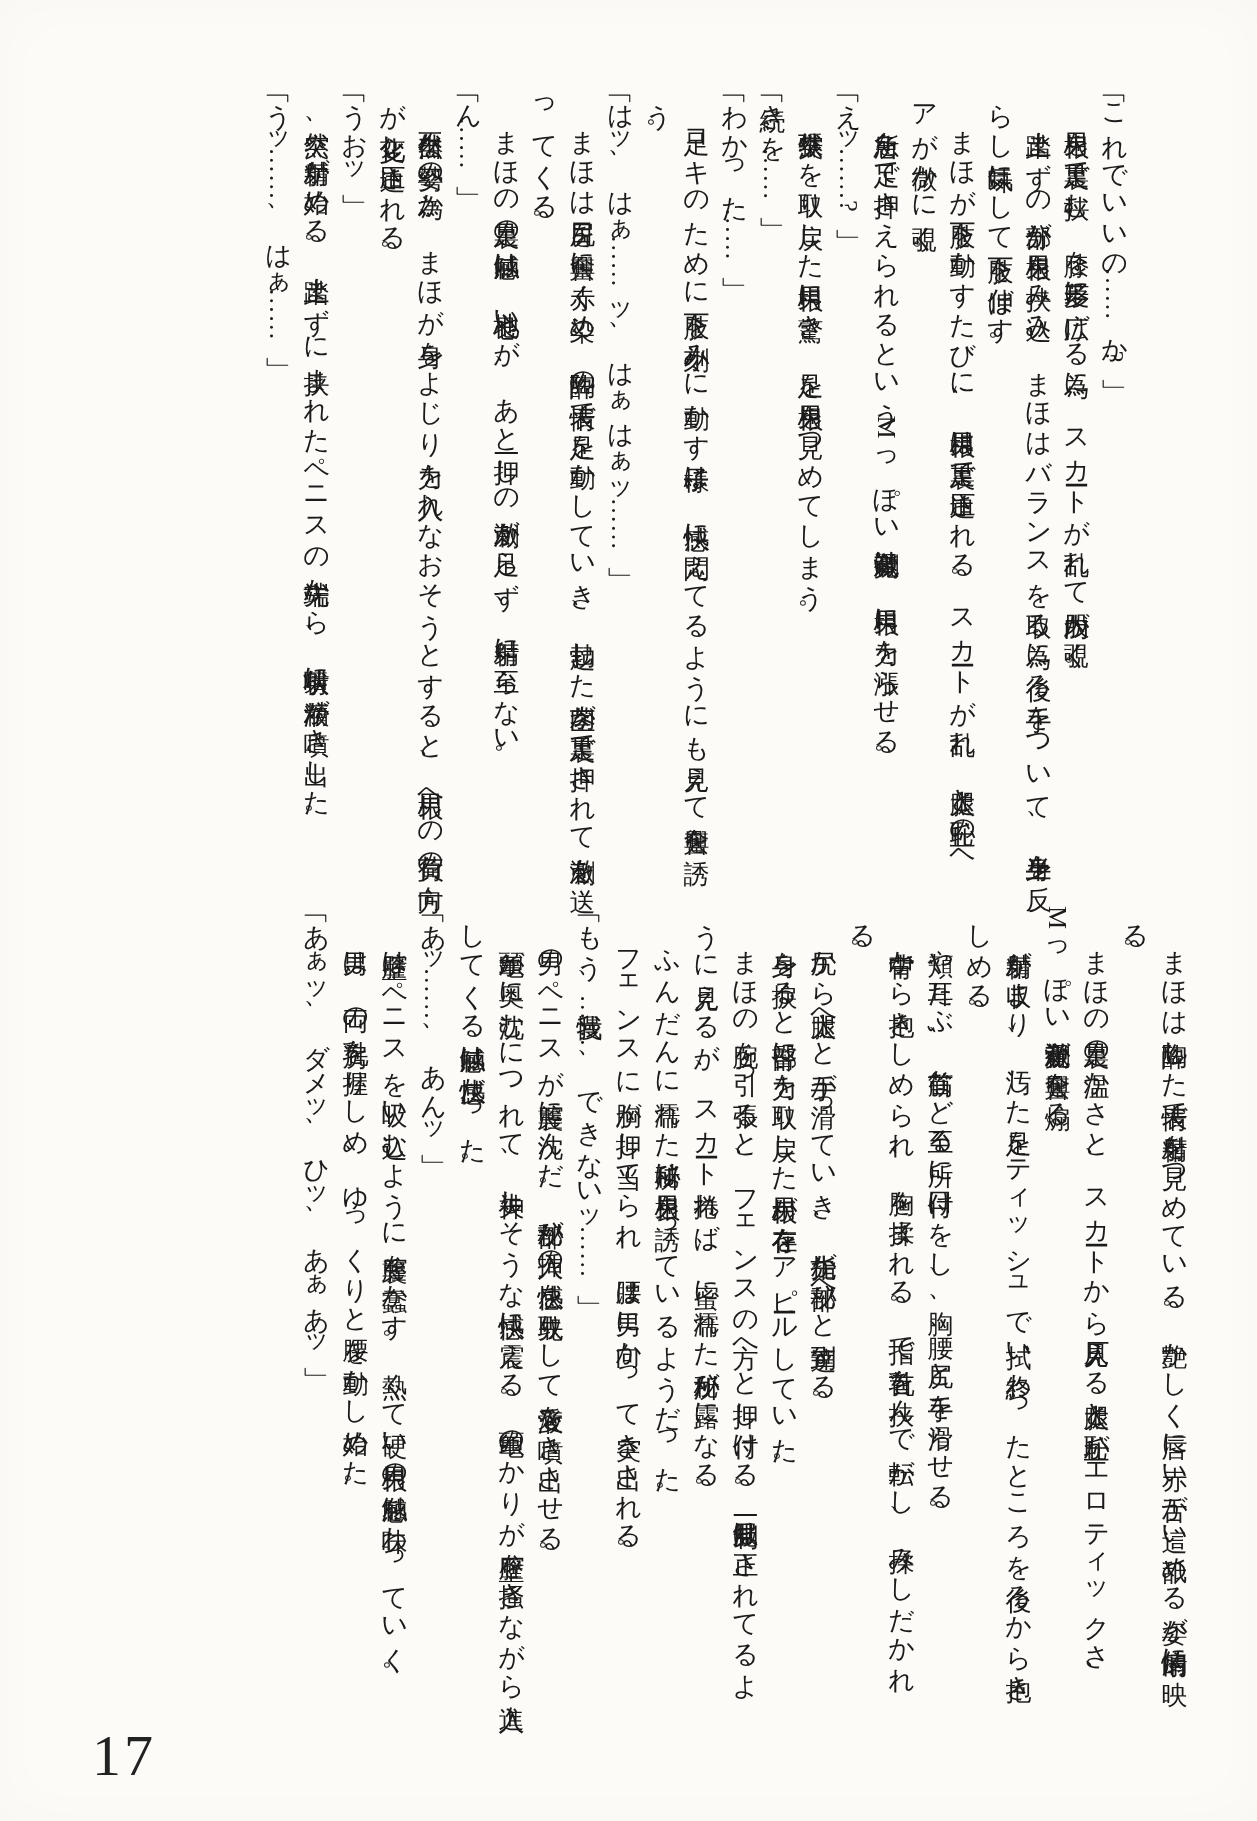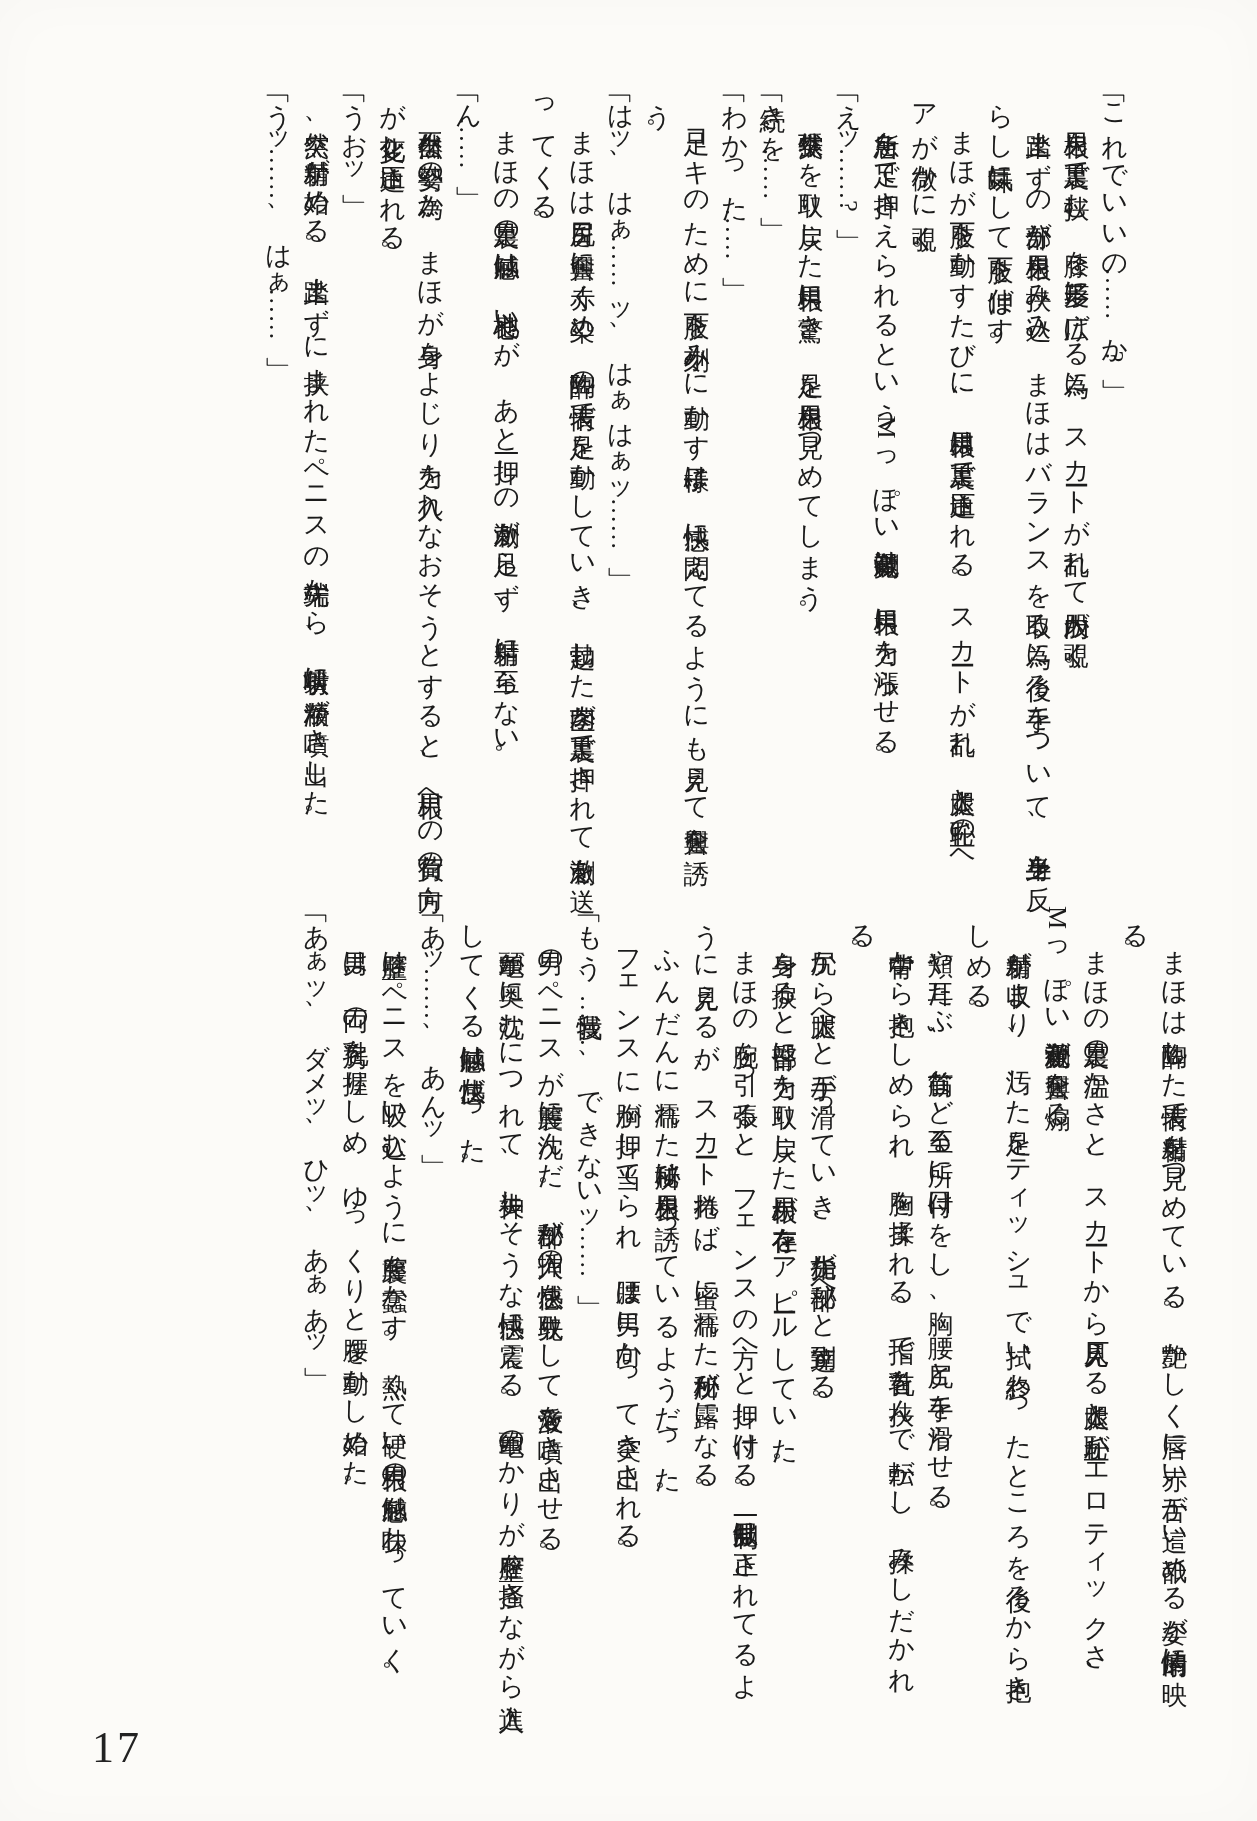--- a/index.html
+++ b/index.html
@@ -20,21 +20,21 @@
     text-align:start;
   }
   .text-block p{margin:0;padding:0;}
   .text-block p.narration{text-indent:1em;}
   .text-block p.dialogue{text-indent:0;}
   .upper{top:86px;right:124px;height:800px;line-height:38px;}
   .lower{top:906px;right:63px;height:800px;line-height:39px;}
   .page-number{
     position:absolute;
     left:92px;top:1722px;
-    font-size:44px;
+    font-size:58px;
     letter-spacing:3px;
     color:#222;
   }
   
   .page::after{
     content:"";
     position:absolute;inset:0;
     pointer-events:none;
     box-shadow:inset 0 0 60px rgba(0,0,0,0.02);
   }

